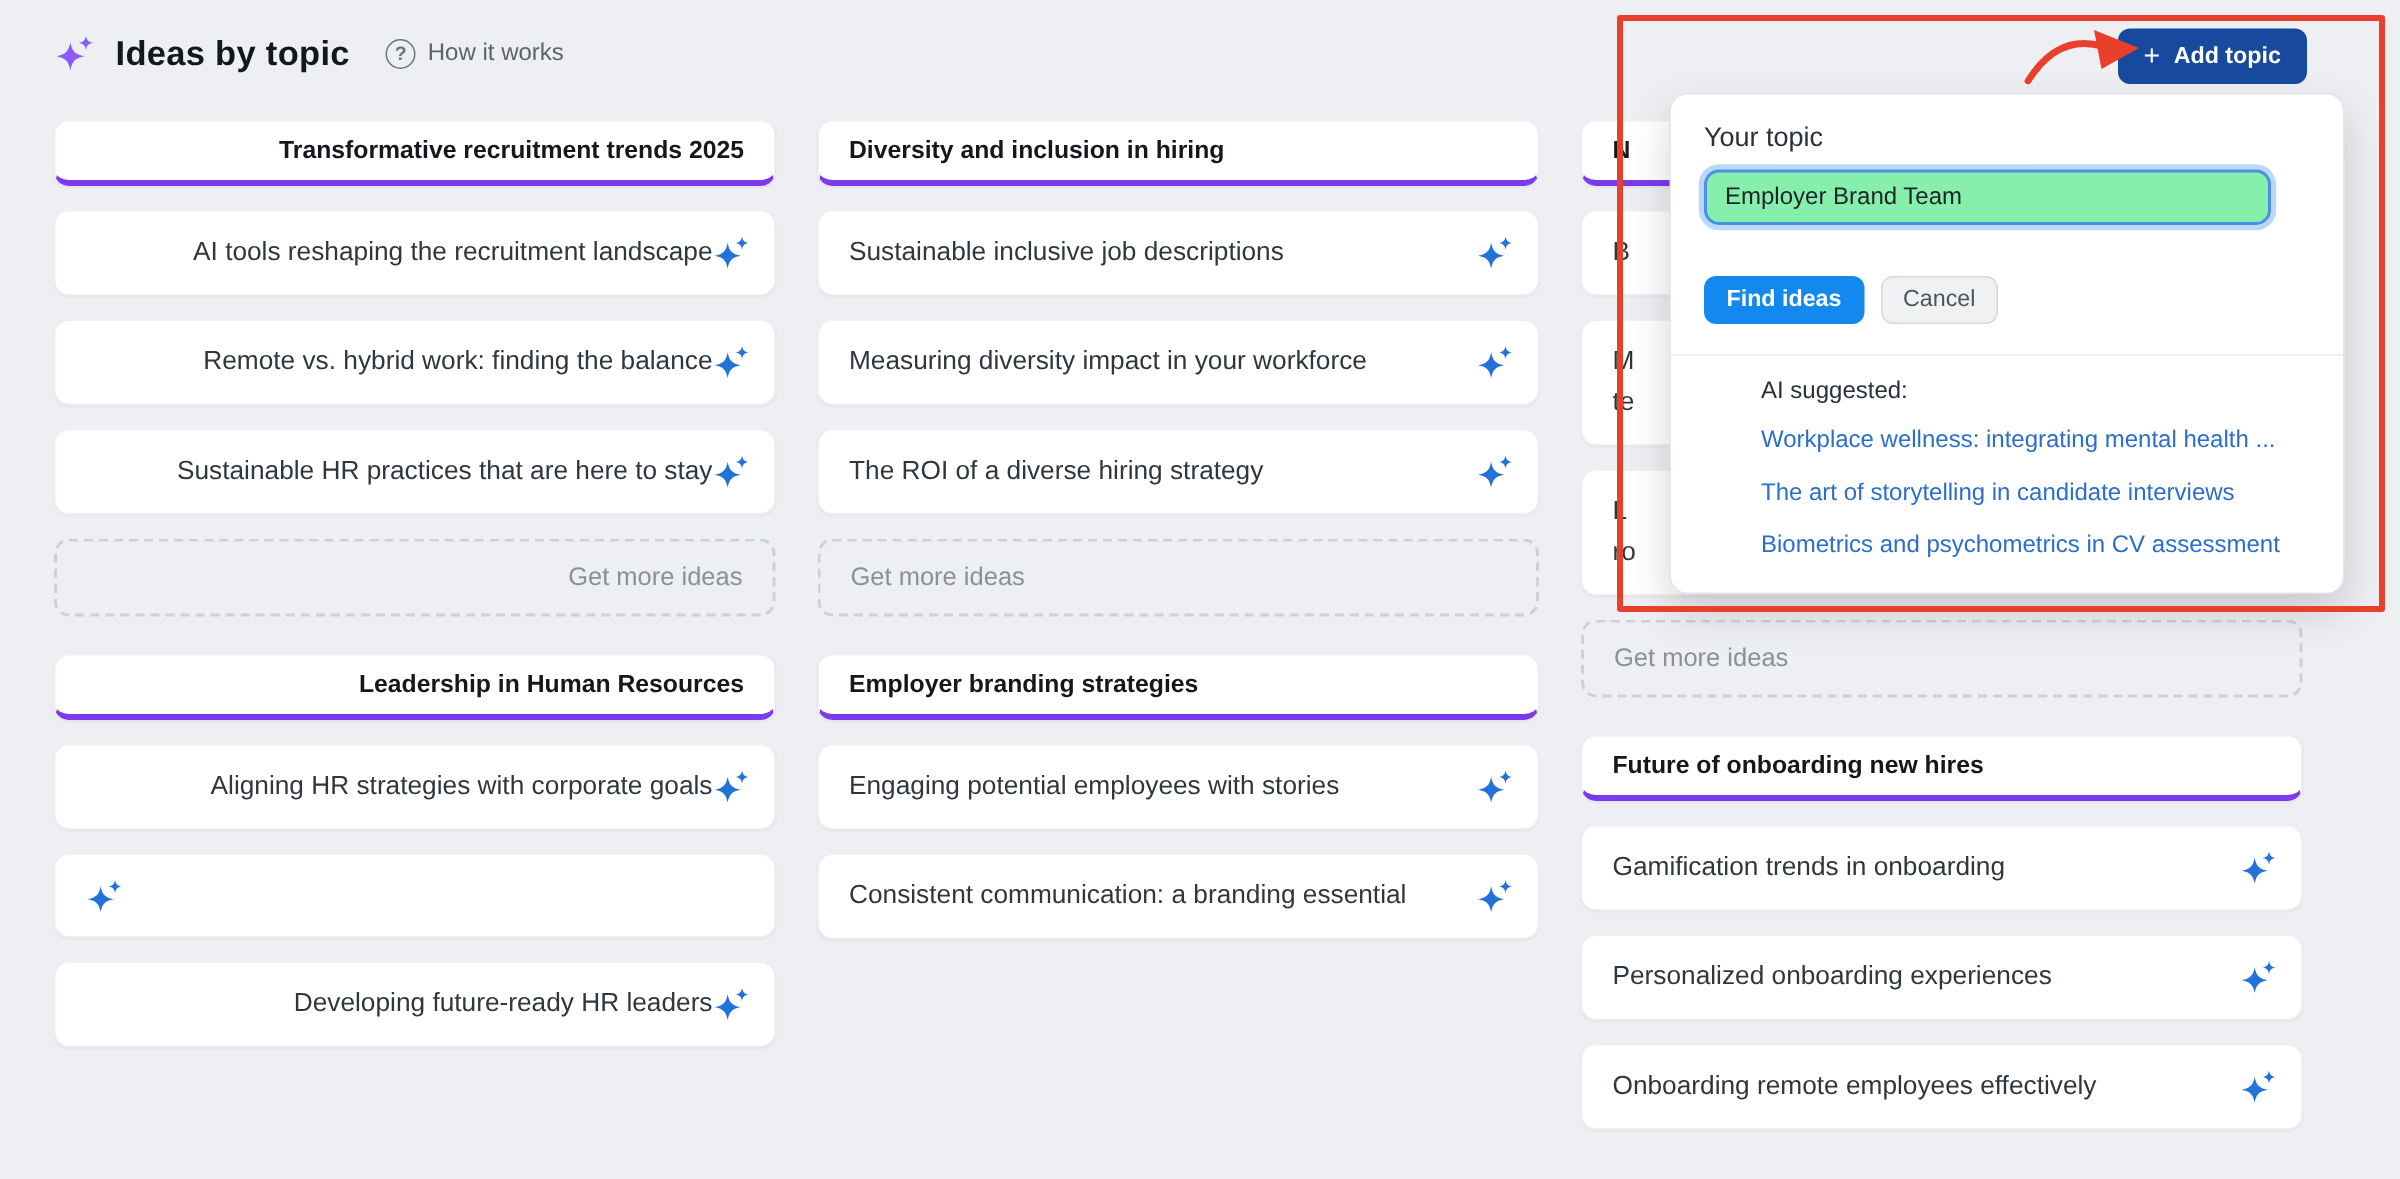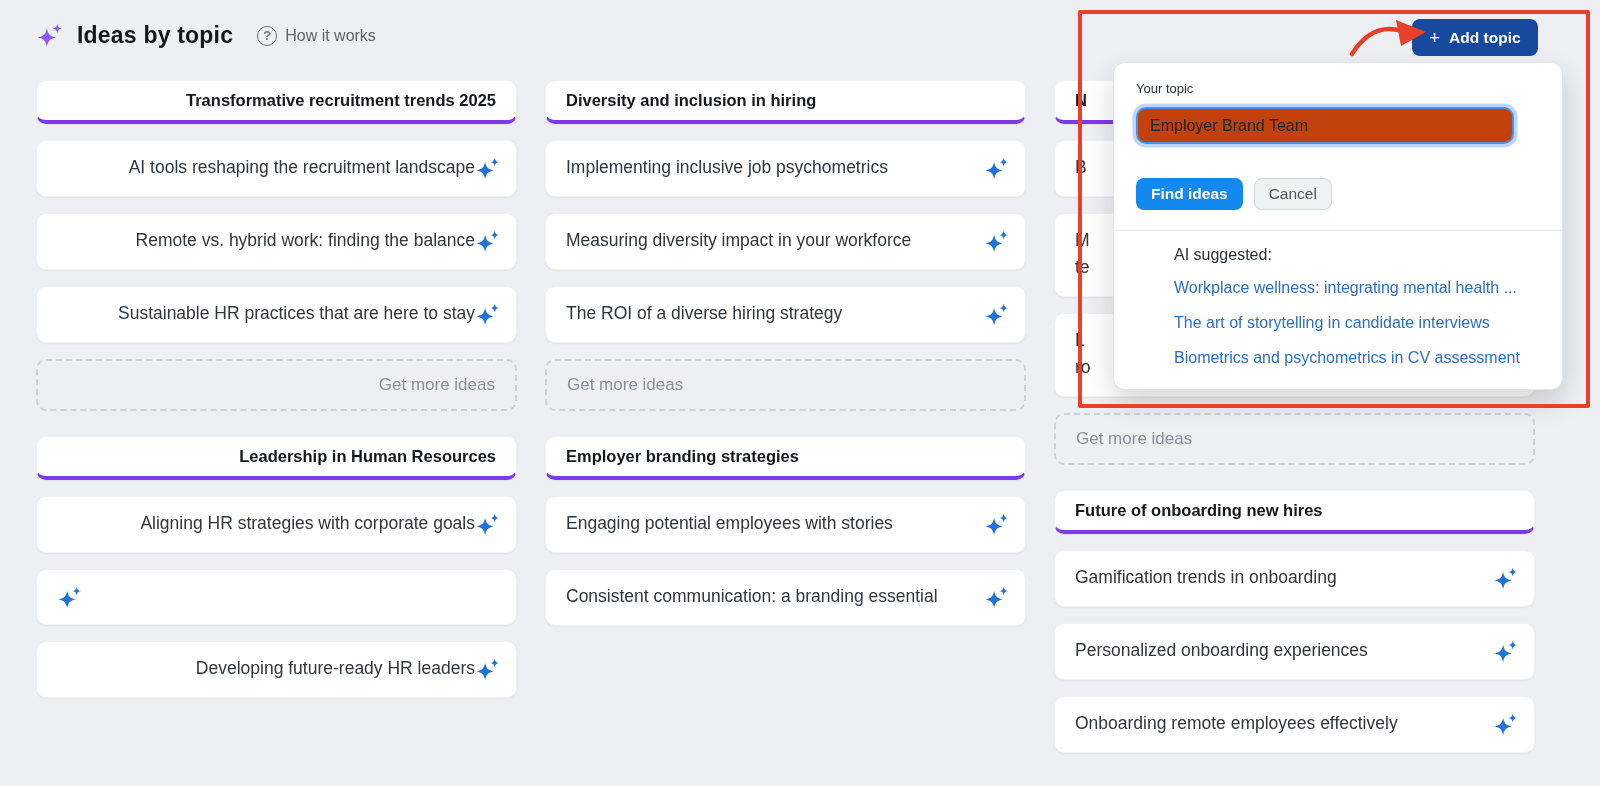--- a/index.html
+++ b/index.html
@@ -69,27 +69,27 @@
     background:transparent;
   }
 
   
   .popup {
     position:absolute; left:1113px; top:62px; width:450px; z-index:5;
     background:#fff; border:1px solid #e3e5e9; border-radius:12px;
     box-shadow:0 12px 28px rgba(0,0,0,.16);
   }
   .popup-top { padding:18px 22px 20px; border-bottom:1px solid #e7e9ed; }
-  .popup-label { font-size:13px; color:#2a313a; margin-bottom:11px; }
+  .popup-label { font-size:18px; color:#2a313a; margin-bottom:11px; }
   .topic-input {
     width:378px; height:37px; padding:0 12px;
     font-family:inherit; font-size:16px; color:#1d232b;
     border:2px solid #4a8fe8; border-radius:10px; outline:none;
     box-shadow:0 0 0 3.5px #bcd7f7;
-    background:#c2410c;
+    background:#86efac;
   }
   .popup-buttons { display:flex; gap:11px; margin-top:34px; }
   .find-ideas-btn {
     background:#1389f0; color:#fff; border:none; border-radius:8px;
     font-family:inherit; font-size:15.5px; font-weight:bold;
     padding:7px 15px; cursor:pointer;
   }
   .cancel-btn {
     background:#f0f1f3; color:#4d545c; border:1px solid #d5d8dc; border-radius:8px;
     font-family:inherit; font-size:15.5px; padding:6px 14px; cursor:pointer;
@@ -218,21 +218,21 @@
           C 19.902 6.864 18.936 5.898 15.9 5.3
           C 18.936 4.702 19.902 3.7359999999999998 20.5 0.7000000000000002 Z" fill="#2173d8"></path>
             </svg></span>
         </div>
       </div>
     </div>
     <div class="column col-1">
       <div class="section">
         <div class="topic-header">Diversity and inclusion in hiring</div>
         <div class="card idea">
-          <span class="idea-text">Implementing inclusive job psychometrics</span>
+          <span class="idea-text">Sustainable inclusive job descriptions</span>
           <span class="sparkle"><svg width="100%" height="100%" viewBox="0 0 26 24" xmlns="http://www.w3.org/2000/svg">
     <path d="M 10.5 5 C 11.67 10.94 13.56 12.83 19.5 14
           C 13.56 15.17 11.67 17.06 10.5 23
           C 9.33 17.06 7.4399999999999995 15.17 1.5 14
           C 7.4399999999999995 12.83 9.33 10.94 10.5 5 Z" fill="#2173d8"></path>
     <path d="M 20.5 0.7000000000000002 C 21.098 3.7359999999999998 22.064 4.702 25.1 5.3
           C 22.064 5.898 21.098 6.864 20.5 9.899999999999999
           C 19.902 6.864 18.936 5.898 15.9 5.3
           C 18.936 4.702 19.902 3.7359999999999998 20.5 0.7000000000000002 Z" fill="#2173d8"></path>
             </svg></span>

